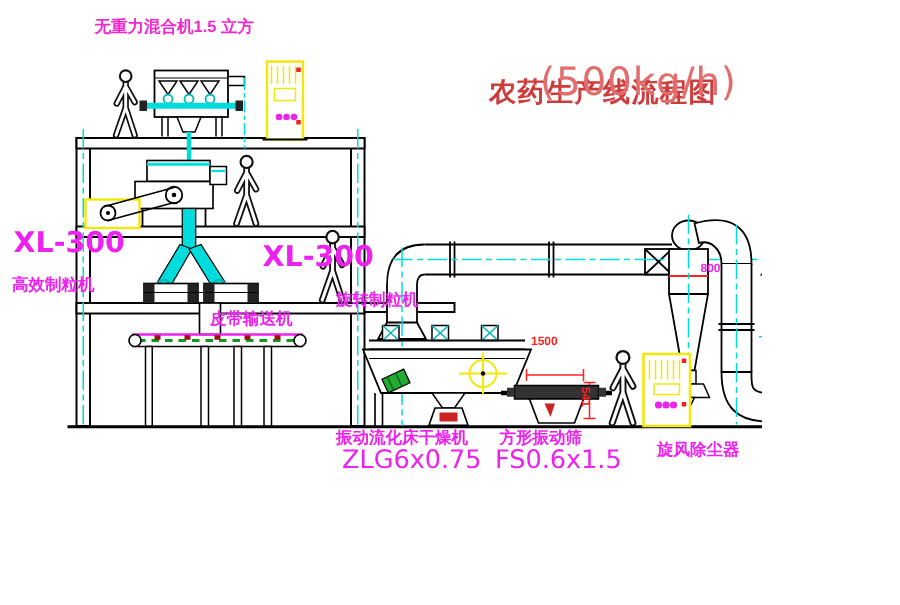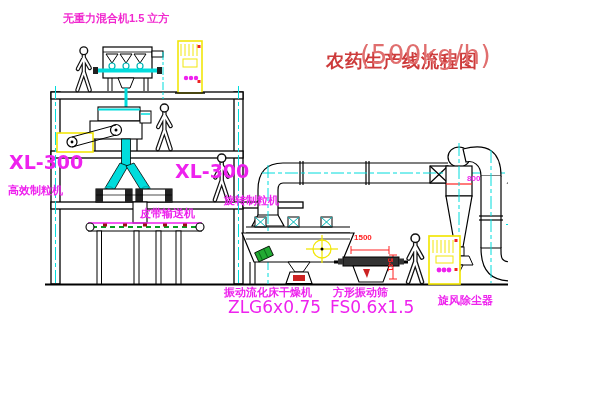--- a/index.html
+++ b/index.html
@@ -315,17 +315,17 @@
 
 <div class="lbl mag11" style="left:224px;top:287px;">振动流化床干燥机</div>
 <div class="lbl mag17" style="left:228px;top:299px;">ZLG6x0.75</div>
 
 <div class="lbl mag11" style="left:333px;top:287px;">方形振动筛</div>
 <div class="lbl mag17" style="left:330px;top:299px;">FS0.6x1.5</div>
 
 <div class="lbl mag11" style="left:438px;top:295px;">旋风除尘器</div>
 <div class="lbl mag11" style="left:519px;top:293px;">引风机</div>
 
-<div class="lbl dim" style="left:354px;top:234px;">1500</div>
+<div class="lbl dim" style="left:354px;top:224px;">1500</div>
 <div class="lbl dim dimv" style="left:386px;top:258px;">541</div>
 <div class="lbl dim800" style="left:451px;top:175px;padding-left:16px;">800</div>
 
 </div>
 
 </body></html>

